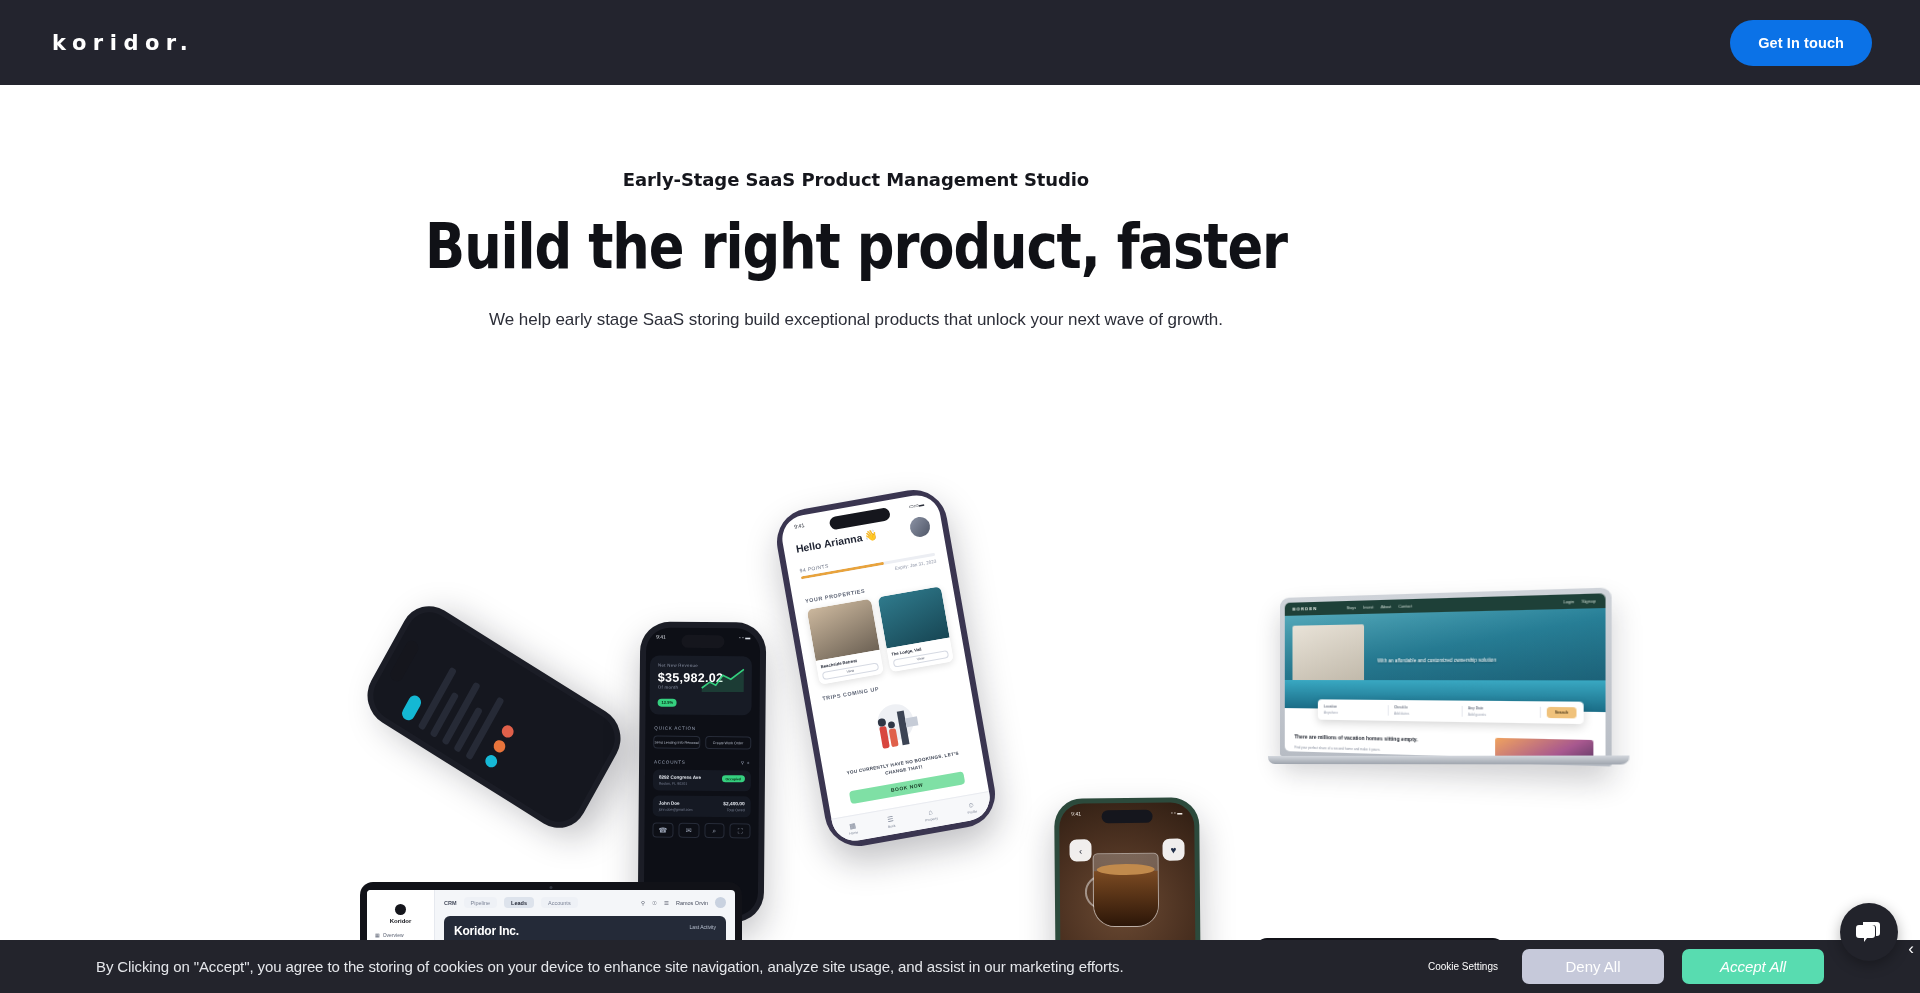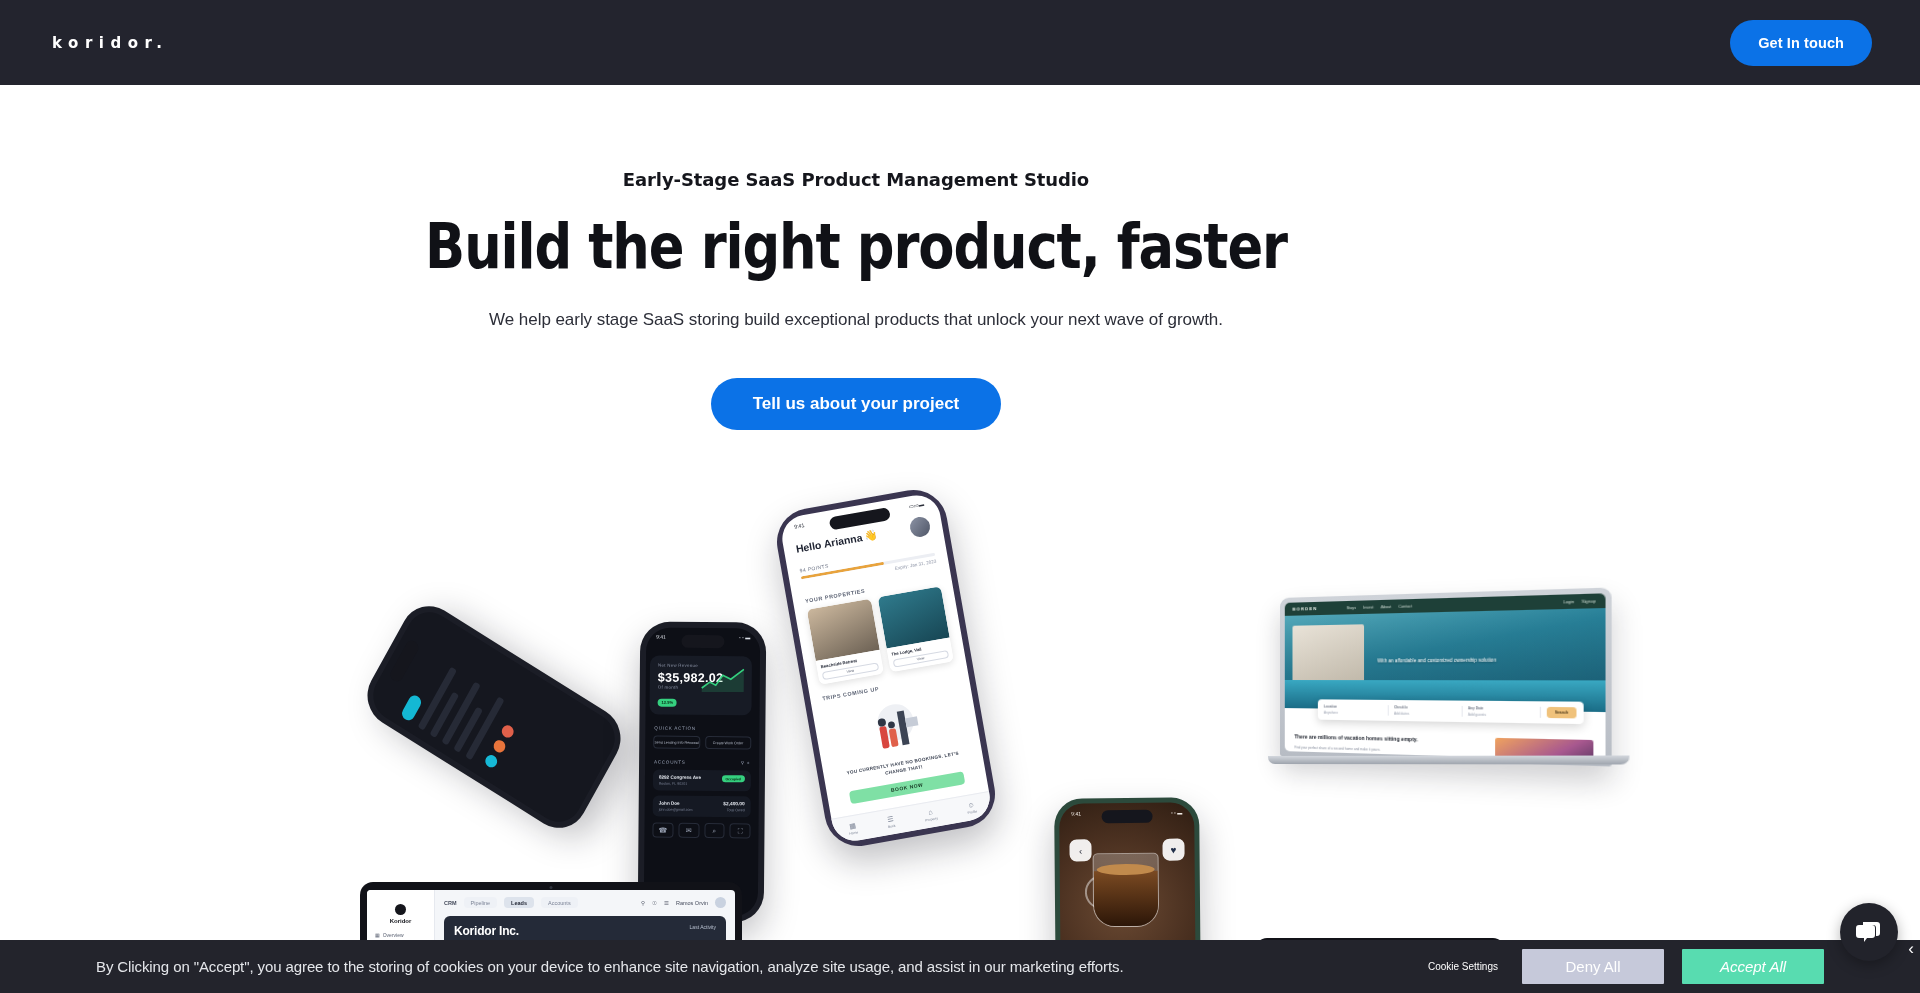--- a/index.html
+++ b/index.html
@@ -33,21 +33,21 @@
     align-items: center;
     z-index: 40;
   }
 
   .logo {
     position: absolute;
     left: 52px;
     top: 50%;
     transform: translateY(-50%);
     color: #ffffff;
-    font-size: 15px;
+    font-size: 21px;
     font-weight: 700;
     letter-spacing: 6.5px;
     font-family: "DejaVu Sans", sans-serif;
     white-space: nowrap;
     cursor: pointer;
   }
 
   .main-nav {
     position: absolute;
     left: 50%;
@@ -647,21 +647,21 @@
     font-size: 10px;
     background: none;
     border: none;
     cursor: pointer;
     font-family: "Liberation Sans", sans-serif;
     padding: 0 6px;
   }
 
   .cookie-btn {
     border: none;
-    border-radius: 1px;
+    border-radius: 7px;
     height: 35px;
     min-width: 142px;
     font-size: 15px;
     cursor: pointer;
     font-family: "Liberation Sans", sans-serif;
   }
   .cookie-btn.deny {
     background: #c6c9da;
     color: #ffffff;
   }
@@ -708,23 +708,20 @@
     <div class="logo">koridor.</div>
 
 
     <button class="header-cta">Get In touch</button>
   </header>
 
   <section class="hero">
     <div class="hero-eyebrow">Early-Stage SaaS Product Management Studio</div>
     <h1 class="hero-title">Build the right product, faster</h1>
     <p class="hero-sub">We help early stage SaaS storing build exceptional products that unlock your next wave of growth.</p>
-    <div class="hero-cta-wrap">
-      <button class="hero-cta">Tell us about your project</button>
-    </div>
   </section>
 
   <section class="showcase">
 
     <div class="device" id="device-phone-chat">
       <div class="phone-frame" style="height:100%">
         <div class="phone-screen">
           <div class="notch"></div>
           <div class="chat-rows">
             <div class="chat-accent"></div>

